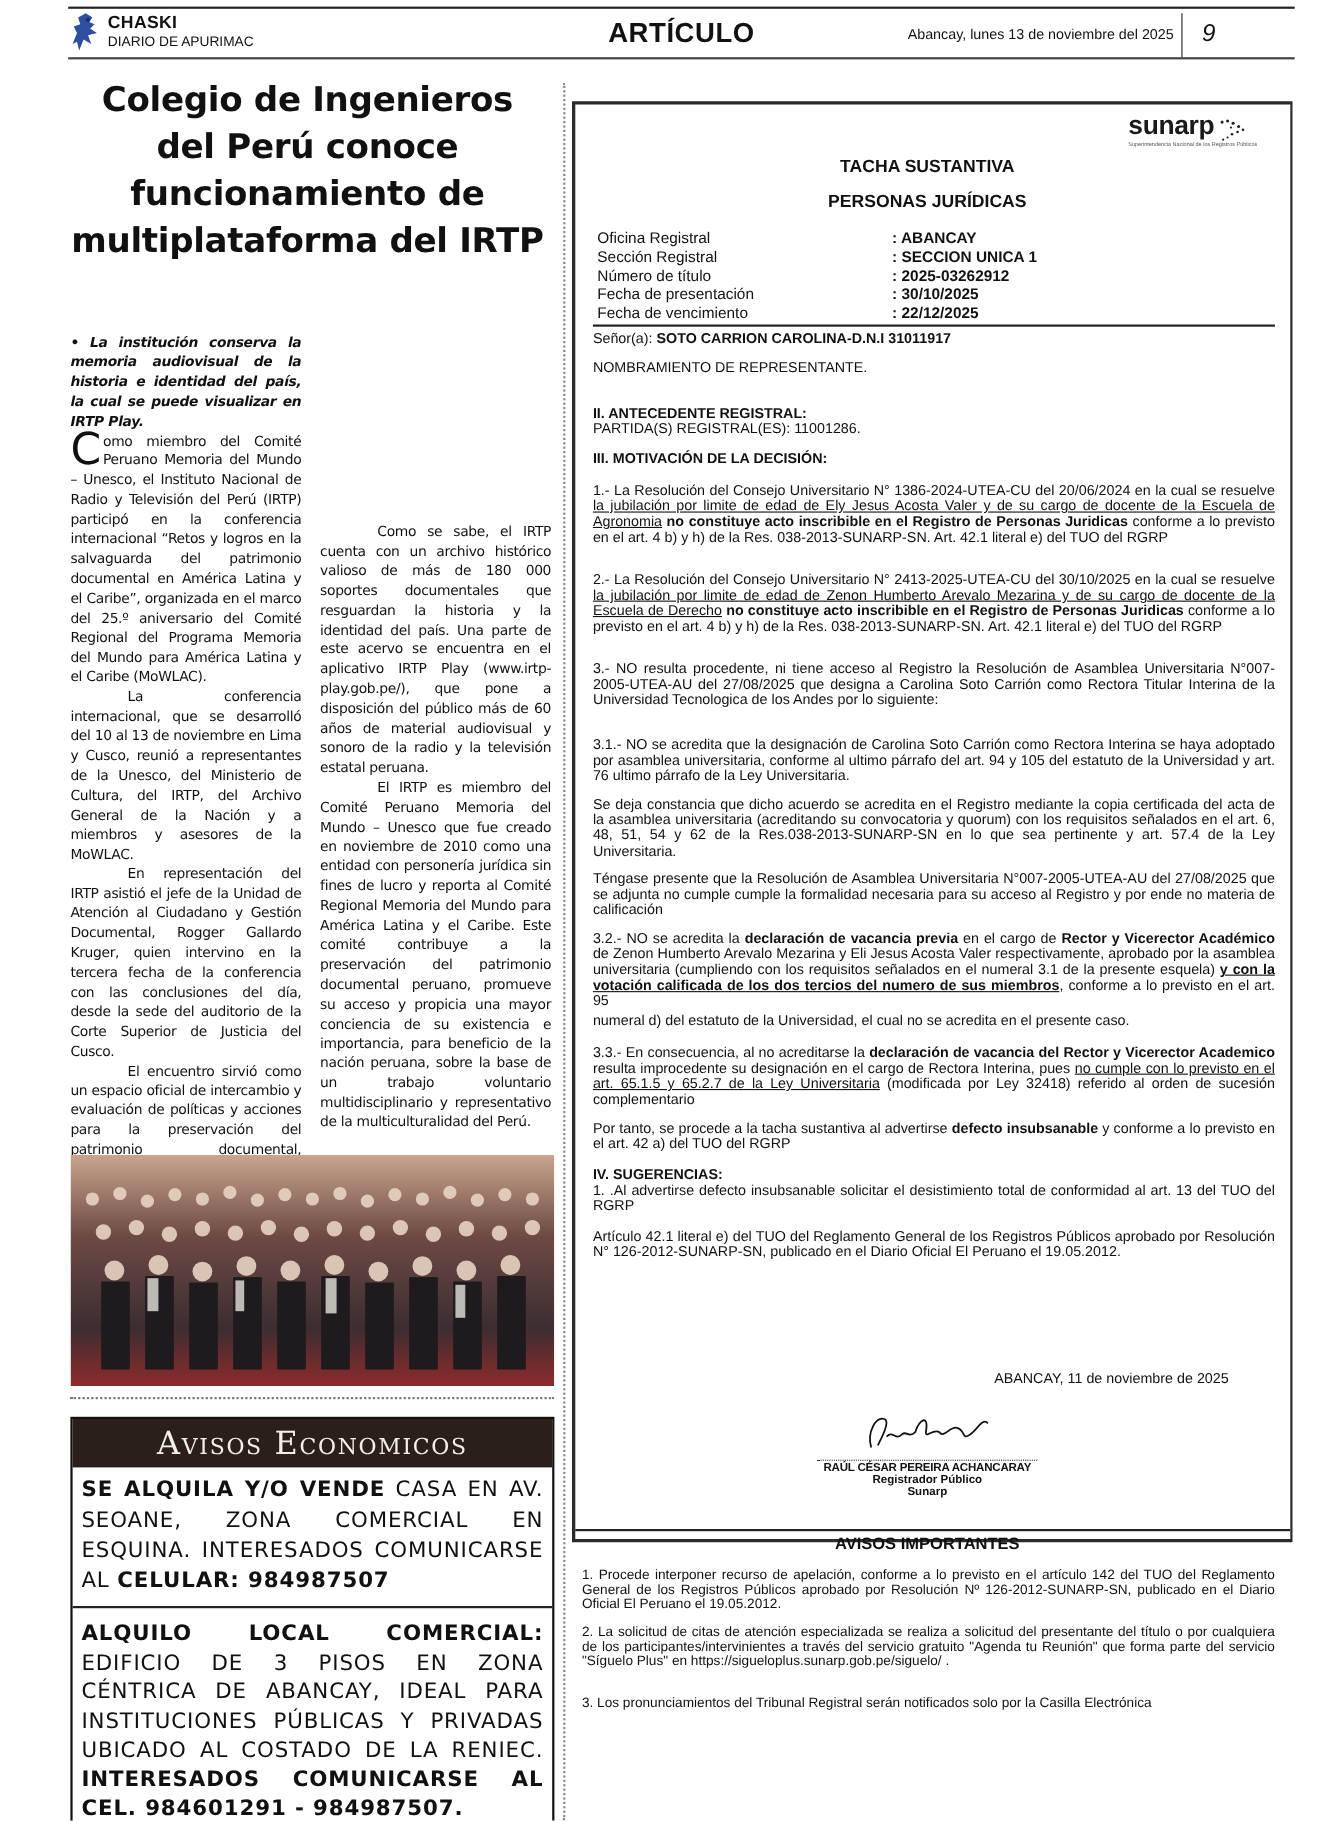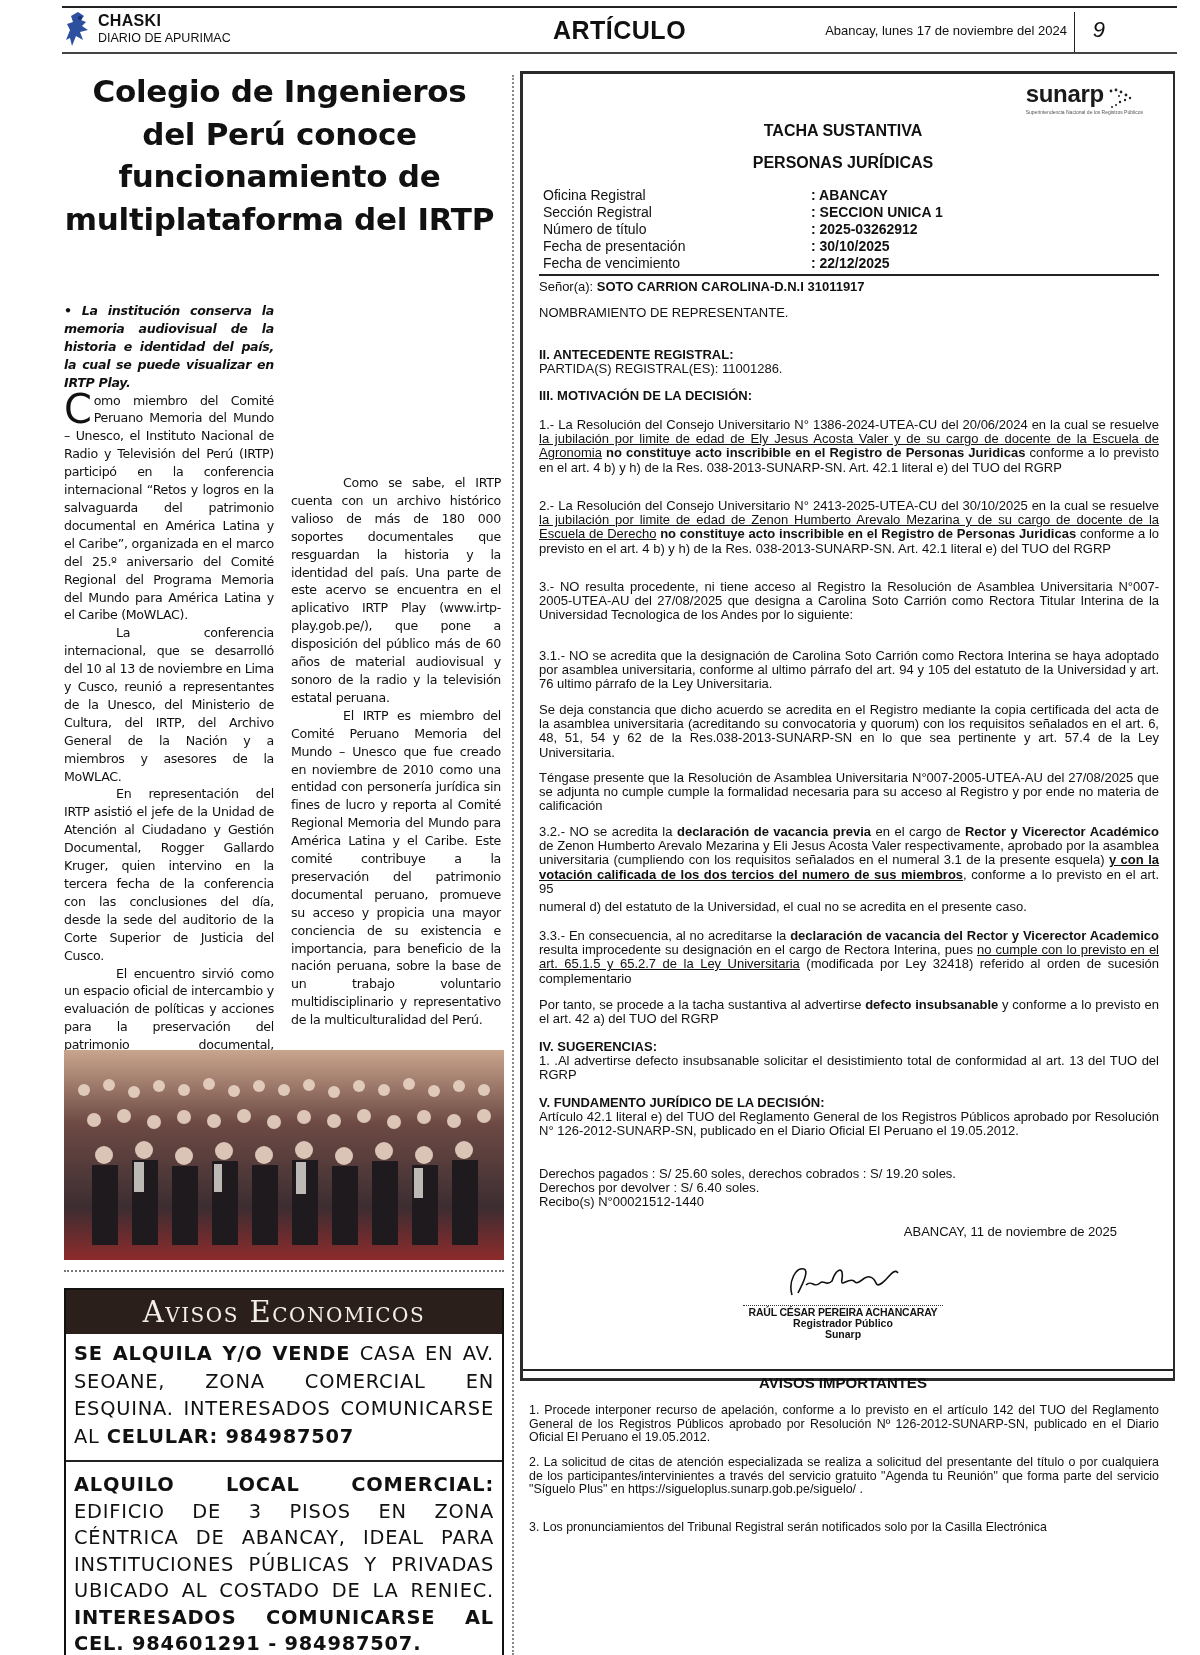--- a/index.html
+++ b/index.html
@@ -27,21 +27,21 @@
   .photo{position:absolute;left:64px;top:1050px;width:440px;height:210px;overflow:hidden;}
   .dotted{position:absolute;left:64px;top:1270px;width:440px;height:0;border-top:2px dotted #777;}
   .vdotted{position:absolute;left:512px;top:75px;width:0;height:1580px;border-left:2px dotted #888;}
   
   .classifieds{position:absolute;left:64px;top:1288px;width:440px;height:460px;border:2px solid #111;}
   .cls-head{background:#2a1f1a;color:#f2efe6;text-align:center;font-family:"DejaVu Serif",serif;font-size:29px;letter-spacing:1.5px;height:44px;line-height:44px;font-variant:small-caps;}
   .ad{padding:6px 8px 16px 8px;font-family:"DejaVu Sans",sans-serif;font-size:19.4px;line-height:27.5px;text-align:justify;letter-spacing:0.8px;}
   .ad b{font-weight:bold;}
   .ad1{height:128px;border-bottom:2px solid #222;}
   
-  .doc{position:absolute;left:520px;top:71px;width:655px;height:1310px;border:3px solid #2b2b2b;border-right:2px solid #2b2b2b;padding-left:45px;}
+  .doc{position:absolute;left:520px;top:92px;width:655px;height:1310px;border:3px solid #2b2b2b;border-right:2px solid #2b2b2b;padding-left:45px;}
   .sunarp-logo{position:absolute;right:30px;top:6px;text-align:left;}
   .sunarp-word{font-size:24px;font-weight:bold;color:#1a1a1a;letter-spacing:-0.3px;}
   .sunarp-tag{font-size:5px;color:#555;line-height:6px;}
   .doc-title{position:absolute;left:0;width:640px;text-align:center;font-weight:bold;font-size:16px;}
   .t1{top:48px;}
   .t2{top:80px;}
   .meta{position:absolute;left:20px;top:113px;font-size:14px;line-height:17px;}
   .meta-row{display:flex;}
   .meta-k{width:268px;}
   .meta-v{font-weight:bold;}
@@ -67,21 +67,21 @@
 <div class="masthead">
   <svg class="logo" viewBox="0 0 30 42">
     <path d="M14 2 L20 6 L17 10 L22 12 L18 16 L24 20 L16 22 L19 30 L12 26 L8 36 L6 28 L2 30 L6 20 L3 14 L9 12 L7 6 Z" fill="#2d4fa0"></path>
     <circle cx="16" cy="8" r="2" fill="#1c2f6e"></circle>
   </svg>
   <div class="brand">
     <div class="brand-name">CHASKI</div>
     <div class="brand-sub">DIARIO DE APURIMAC</div>
   </div>
   <div class="section">ARTÍCULO</div>
-  <div class="dateline">Abancay, lunes 17 de noviembre del 2024</div>
+  <div class="dateline">Abancay, lunes 13 de noviembre del 2025</div>
   <div class="vrule"></div>
   <div class="pagenum">9</div>
 </div>
 
 <h1 class="headline">Colegio de Ingenieros del Perú conoce funcionamiento de multiplataforma del IRTP</h1>
 
 <div class="col col1">
   <p class="lede">• La institución conserva la memoria audiovisual de la historia e identidad del país, la cual se puede visualizar en IRTP Play.</p>
   <p><span class="dropcap">C</span><span>omo miembro del Comité Peruano Memoria del Mundo – Unesco, el Instituto Nacional de Radio y Televisión del Perú (IRTP) participó en la conferencia internacional “Retos y logros en la salvaguarda del patrimonio documental en América Latina y el Caribe”, organizada en el marco del 25.º aniversario del Comité Regional del Programa Memoria del Mundo para América Latina y el Caribe (MoWLAC).</span></p>
   <p class="indent">La conferencia internacional, que se desarrolló del 10 al 13 de noviembre en Lima y Cusco, reunió a representantes de la Unesco, del Ministerio de Cultura, del IRTP, del Archivo General de la Nación y a miembros y asesores de la MoWLAC.</p>
@@ -269,27 +269,21 @@
   </div>
   <div class="blk" style="top:924px;">
     <span>Por tanto, se procede a la tacha sustantiva al advertirse </span><span class="b">defecto insubsanable</span><span> y conforme a lo previsto en el art. 42 a) del TUO del RGRP</span>
   </div>
 
   <div class="blk" style="top:966px;">
     <div class="h">IV. SUGERENCIAS:</div>
     <div>1.  .Al advertirse defecto insubsanable solicitar el desistimiento total de conformidad al art. 13 del TUO del RGRP</div>
   </div>
   <div class="blk" style="top:1022px;">
-    <div class="h">V. FUNDAMENTO JURÍDICO DE LA DECISIÓN:</div>
     <div>Artículo 42.1 literal e) del TUO del Reglamento General de los Registros Públicos aprobado por Resolución N° 126-2012-SUNARP-SN, publicado en el Diario Oficial El Peruano el 19.05.2012.</div>
-  </div>
-  <div class="blk" style="top:1093px;">
-    <div>Derechos pagados : S/ 25.60 soles, derechos cobrados : S/ 19.20 soles.</div>
-    <div>Derechos por devolver : S/ 6.40 soles.</div>
-    <div>Recibo(s) N°00021512-1440</div>
   </div>
 
   <div class="place-date" style="top:1150px;right:56px;">ABANCAY, 11 de noviembre de 2025</div>
 
   <div class="sig" style="top:1185px;">
     <svg width="130" height="42" viewBox="0 0 130 42">
       <path d="M14 36 C10 22 18 8 26 10 C32 12 22 30 20 34 M28 26 C34 20 36 30 42 24 C46 20 48 28 54 22 C58 10 66 6 64 20 C62 30 70 18 76 22 C80 28 86 16 92 18 C100 20 96 30 104 24 C110 20 116 8 120 14" stroke="#111" stroke-width="1.6" fill="none"></path>
     </svg>
     <div class="sig-line"></div>
     <div class="sig-name">RAÚL CÉSAR PEREIRA ACHANCARAY</div>

